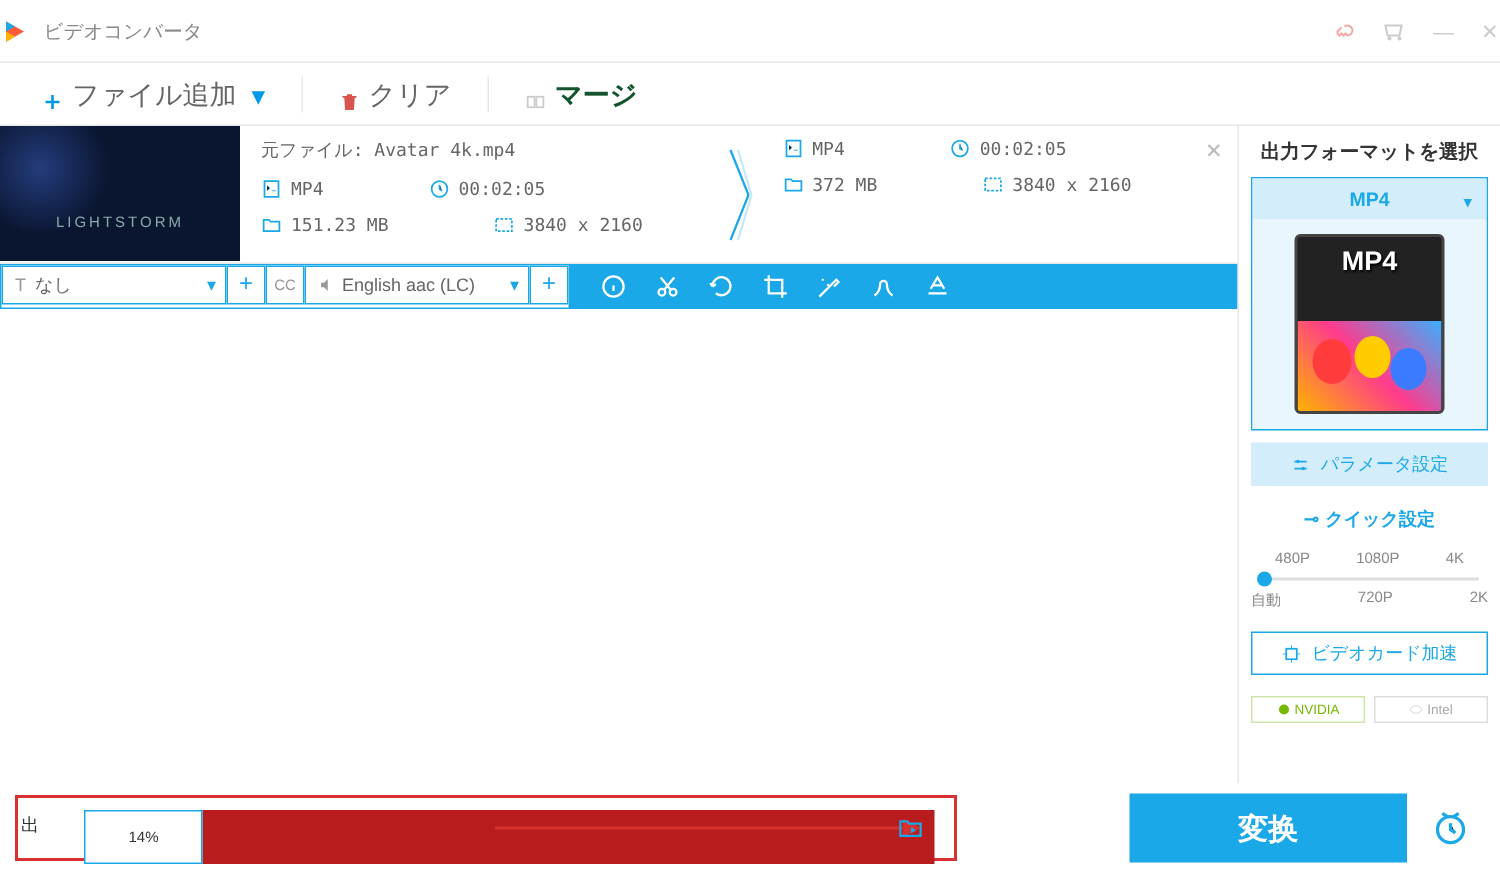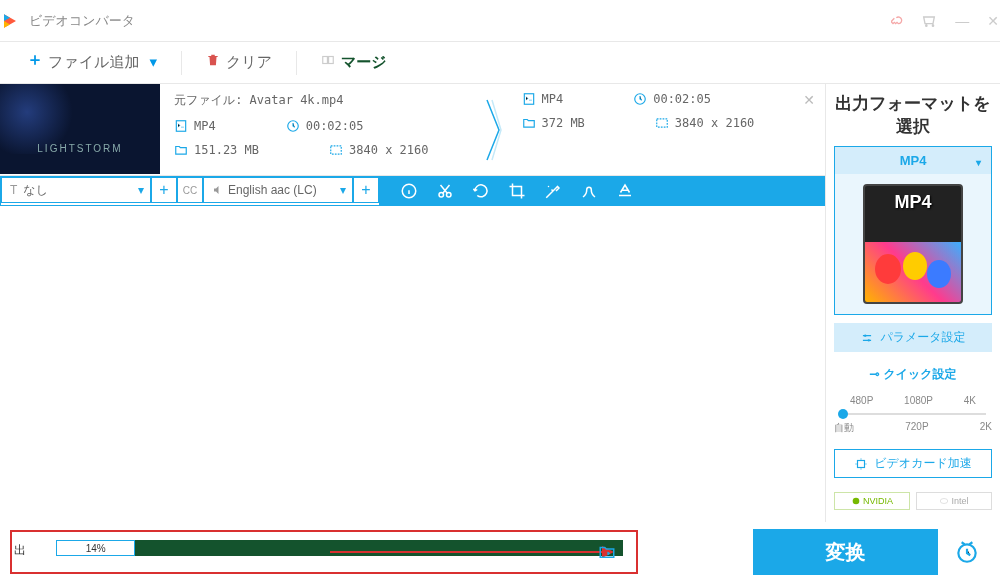--- a/index.html
+++ b/index.html
@@ -4,21 +4,21 @@
 <style>
 * { box-sizing: border-box; margin: 0; padding: 0; }
 body { font-family: "Microsoft YaHei", Arial, sans-serif; font-size: 12px; color: #333; background: #fff; width: 1000px; height: 582px; overflow: hidden; position: relative; }
 .titlebar { height: 42px; display: flex; align-items: center; padding: 0 1px; border-bottom: 1px solid #e8e8e8; }
 .logo { width: 18px; height: 18px; margin-right: 10px; }
 .title { color: #888; font-size: 13px; flex: 1; }
 .winbtns { display: flex; gap: 18px; align-items: center; }
 .winbtn { color: #ccc; font-size: 14px; cursor: pointer; }
 .winbtn.key { color: #f5a8a8; }
 .toolbar { height: 42px; display: flex; align-items: center; padding: 0 20px; gap: 8px; border-bottom: 1px solid #e8e8e8; }
-.tbtn { display: flex; align-items: flex-start; gap: 6px; padding: 4px 8px; color: #0098e8; font-size: 15px; cursor: pointer; }
+.tbtn { display: flex; align-items: flex-end; gap: 6px; padding: 4px 8px; color: #0098e8; font-size: 18px; cursor: pointer; }
 .tbtn .ic { width: 14px; height: 14px; }
 .tbtn.danger { color: #d9534f; }
 .tbtn.danger .txt { color: #666; }
 .tbtn.disabled { color: #14532d; font-weight: bold; }
 .tbtn .txt { color: #666; }
 .sep { width: 1px; height: 24px; background: #e8e8e8; margin: 0 8px; }
 .chev { color: #0098e8; margin-left: 4px; }
 .main { display: flex; height: 438px; }
 .left { flex: 1; display: flex; flex-direction: column; }
 .filerow { display: flex; border-bottom: 1px solid #e8e8e8; position: relative; }
@@ -35,21 +35,21 @@
 .closex { position: absolute; right: 10px; top: 8px; color: #bbb; font-size: 14px; cursor: pointer; }
 .edit { color: #1ba8e8; margin-left: 8px; }
 .actbar { height: 30px; background: #1ba8e8; display: flex; align-items: center; padding: 0; gap: 0; }
 .leftacts { display: flex; background: #fff; height: 28px; margin: 1px 0 1px 1px; }
 .sel { border: 1px solid #1ba8e8; height: 26px; display: flex; align-items: center; padding: 0 8px; color: #666; font-size: 12px; background: #fff; min-width: 130px; position: relative; }
 .sel .dd { color: #1ba8e8; position: absolute; right: 6px; }
 .sqbtn { width: 26px; height: 26px; border: 1px solid #1ba8e8; display: flex; align-items: center; justify-content: center; color: #1ba8e8; font-size: 16px; background: #fff; cursor: pointer; }
 .rightacts { display: flex; gap: 0; padding-left: 12px; }
 .acticon { width: 36px; height: 30px; display: flex; align-items: center; justify-content: center; color: #fff; cursor: pointer; }
 .right { width: 175px; border-left: 1px solid #e8e8e8; padding: 8px; display: flex; flex-direction: column; gap: 8px; }
-.rhead { font-size: 17px; color: #333; text-align: center; font-weight: bold; }
+.rhead { font-size: 13px; color: #333; text-align: center; font-weight: bold; }
 .fmtbox { border: 1px solid #1ba8e8; background: #eaf6fd; padding: 0; }
 .fmthead { background: #d4edfb; text-align: center; padding: 6px; color: #1ba8e8; font-size: 13px; position: relative; font-weight: bold; }
 .fmthead .dd { position: absolute; right: 10px; top: 10px; color: #1ba8e8; font-size: 10px; }
 .fmtimg { height: 140px; display: flex; align-items: center; justify-content: center; background: #eaf6fd; padding: 8px; }
 .mp4tile { width: 100px; height: 120px; background: #222; border: 2px solid #444; border-radius: 4px; position: relative; overflow: hidden; }
 .mp4label { position: absolute; top: 6px; width: 100%; text-align: center; color: #fff; font-weight: bold; font-size: 18px; text-shadow: 1px 1px 2px #000; }
 .mp4bottom { position: absolute; bottom: 0; width: 100%; height: 60px; background: linear-gradient(45deg, #ffb300, #ff3b8d, #3bafff); }
 .balloon { position: absolute; border-radius: 50%; }
 .parambtn { background: #d4edfb; color: #1ba8e8; padding: 6px; text-align: center; font-size: 12px; display: flex; align-items: center; justify-content: center; gap: 6px; cursor: pointer; }
 .quick { color: #1ba8e8; font-size: 12px; text-align: center; margin-top: 6px; font-weight: bold; }
@@ -61,21 +61,21 @@
 .sliderlabels span { }
 .sliderthumb { position: absolute; top: 14px; left: 4px; width: 10px; height: 10px; background: #1ba8e8; border-radius: 50%; }
 .gpubtn { border: 1px solid #1ba8e8; color: #1ba8e8; padding: 5px; text-align: center; font-size: 12px; display: flex; align-items: center; justify-content: center; gap: 6px; cursor: pointer; margin-top: 6px; }
 .gpurow { display: flex; gap: 6px; margin-top: 6px; }
 .gpuchip { flex: 1; border: 1px solid #ddd; padding: 3px 2px; font-size: 9px; text-align: center; color: #aaa; display: flex; align-items: center; justify-content: center; gap: 2px; }
 .gpuchip.nv { color: #76b900; border-color: #cde5a8; }
 .footer { height: 60px; display: flex; align-items: center; padding: 0 10px 0 0; position: relative; }
 .footleft { flex: 1; position: relative; height: 40px; }
 .annot { position: absolute; left: 10px; right: 115px; top: -2px; bottom: -2px; border: 2px solid #d93030; }
 .outlabel { position: absolute; left: 14px; top: 10px; font-size: 12px; color: #333; }
-.progress { position: absolute; left: 28px; right: 130px; top: 8px; height: 16px; background: #14532d; margin-left: 28px; }
+.progress { position: absolute; left: 28px; right: 130px; top: 8px; height: 36px; background: #b91c1c; margin-left: 28px; }
 .progfill { position: absolute; left: 0; top: 0; height: 100%; width: 14%; background: #fff; border: 1px solid #1ba8e8; display: flex; align-items: center; justify-content: center; font-size: 10px; color: #333; }
 .folderbtn { position: absolute; right: 136px; top: 10px; width: 20px; height: 20px; color: #1ba8e8; display: flex; align-items: center; justify-content: center; cursor: pointer; }
 .arrow { position: absolute; top: 19px; left: 330px; width: 280px; height: 2px; background: #d93030; }
 .arrow:after { content: ''; position: absolute; right: -10px; top: -5px; border: 6px solid transparent; border-left: 12px solid #d93030; }
 .convertbtn { width: 185px; height: 46px; background: #1ba8e8; color: #fff; font-size: 20px; display: flex; align-items: center; justify-content: center; cursor: pointer; font-weight: bold; }
 .clockbtn { width: 46px; height: 46px; display: flex; align-items: center; justify-content: center; color: #1ba8e8; cursor: pointer; margin-left: 6px; }
 svg { display: block; }
 </style>
 </head>
 <body>

